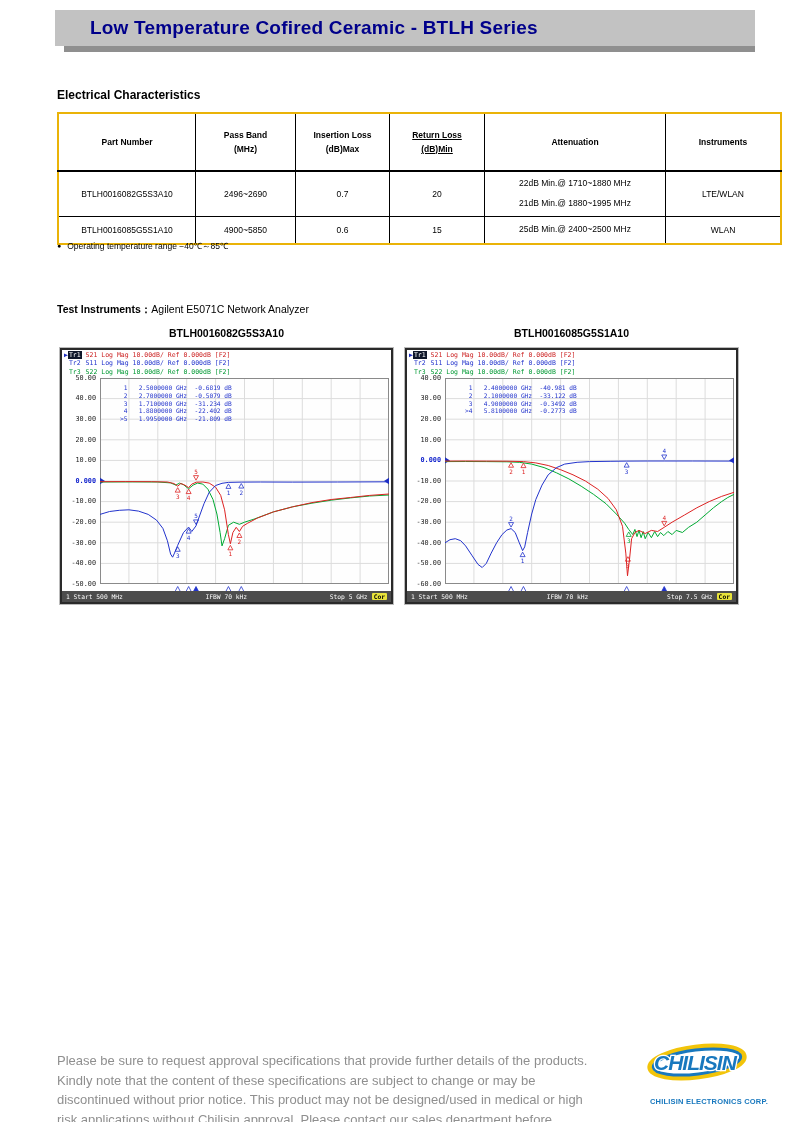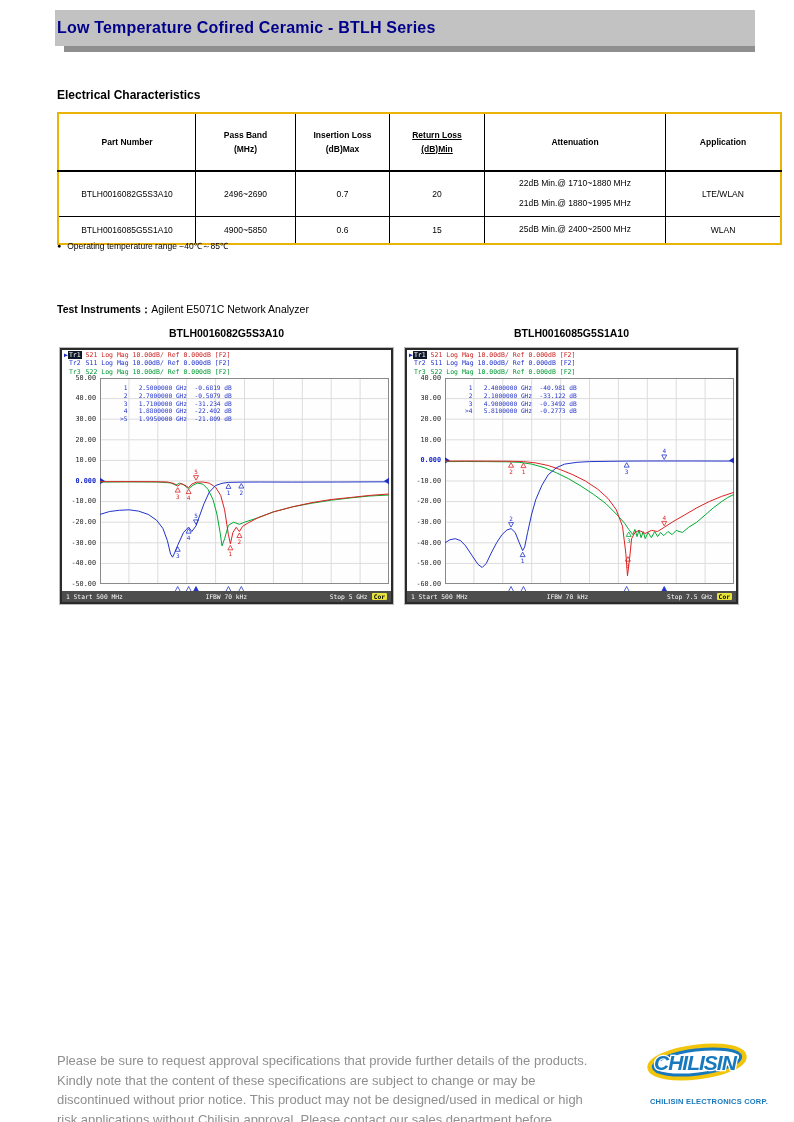--- a/index.html
+++ b/index.html
@@ -1,19 +1,19 @@
 <!DOCTYPE html>
 <html><head>
 <meta charset="utf-8">
 <style>
   html,body{margin:0;padding:0;background:#fff;}
   body{width:794px;height:1122px;position:relative;font-family:"Liberation Sans",sans-serif;color:#000;overflow:hidden;}
 
   .title-band{position:absolute;left:55px;top:10px;width:700px;height:36px;background:#c2c2c2;}
-  .title-band .t{display:block;line-height:36px;padding-left:2px;font-size:16px;font-weight:bold;color:#00008b;letter-spacing:.2px;}
+  .title-band .t{display:block;line-height:36px;padding-left:11px;font-size:19px;font-weight:bold;color:#00008b;letter-spacing:.2px;margin-left:24px;}
   .title-shadow{position:absolute;left:64px;top:46px;width:691px;height:6px;background:#8f8f8f;}
 
   .section-heading{position:absolute;left:57px;top:88px;font-size:12px;font-weight:bold;}
 
   table.elec{position:absolute;left:57px;top:112px;border-collapse:collapse;table-layout:fixed;border:2px solid #eab308;}
   table.elec th,table.elec td{border:1px solid #000;font-size:8.5px;text-align:center;vertical-align:middle;padding:1px 3px;}
   table.elec thead th{height:54px;font-weight:bold;border-bottom:2px solid #000;}
   table.elec .hl{line-height:1.7;}
   table.elec tbody tr.r0 td{height:42px;}
   table.elec tbody tr.r1 td{height:24px;}
@@ -74,21 +74,21 @@
           <div class="hl">(dB)Max</div>
         </th>
         <th style="width: 88px; text-decoration: underline;">
           <div class="hl">Return Loss</div>
           <div class="hl">(dB)Min</div>
         </th>
         <th style="width: 174px;">
           <div class="hl">Attenuation</div>
         </th>
         <th style="width: 108px;">
-          <div class="hl">Application</div>
+          <div class="hl">Instruments</div>
         </th>
       </tr>
     </thead>
   <tbody>
       <tr class="r0">
         <td>BTLH0016082G5S3A10</td>
         <td>2496~2690</td>
         <td>0.7</td>
         <td>20</td>
         <td>

